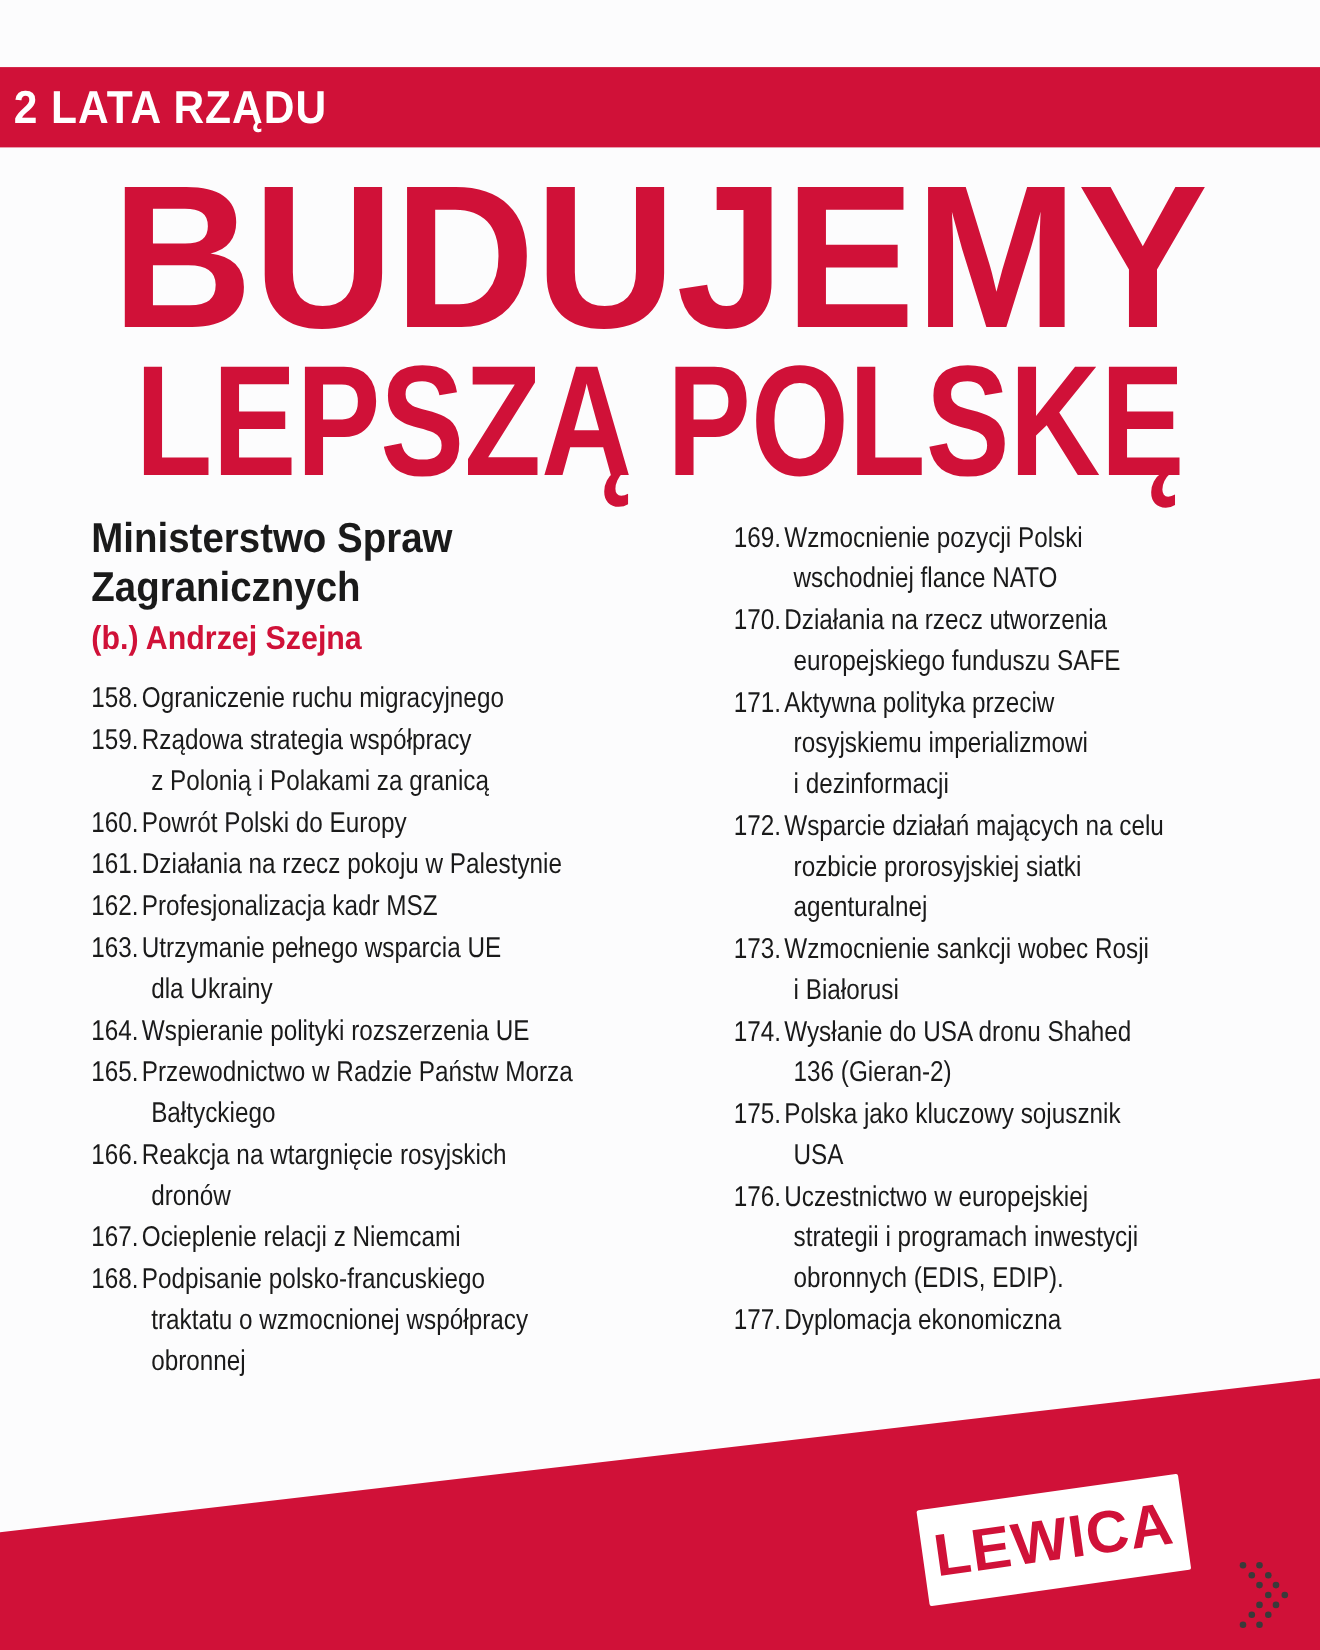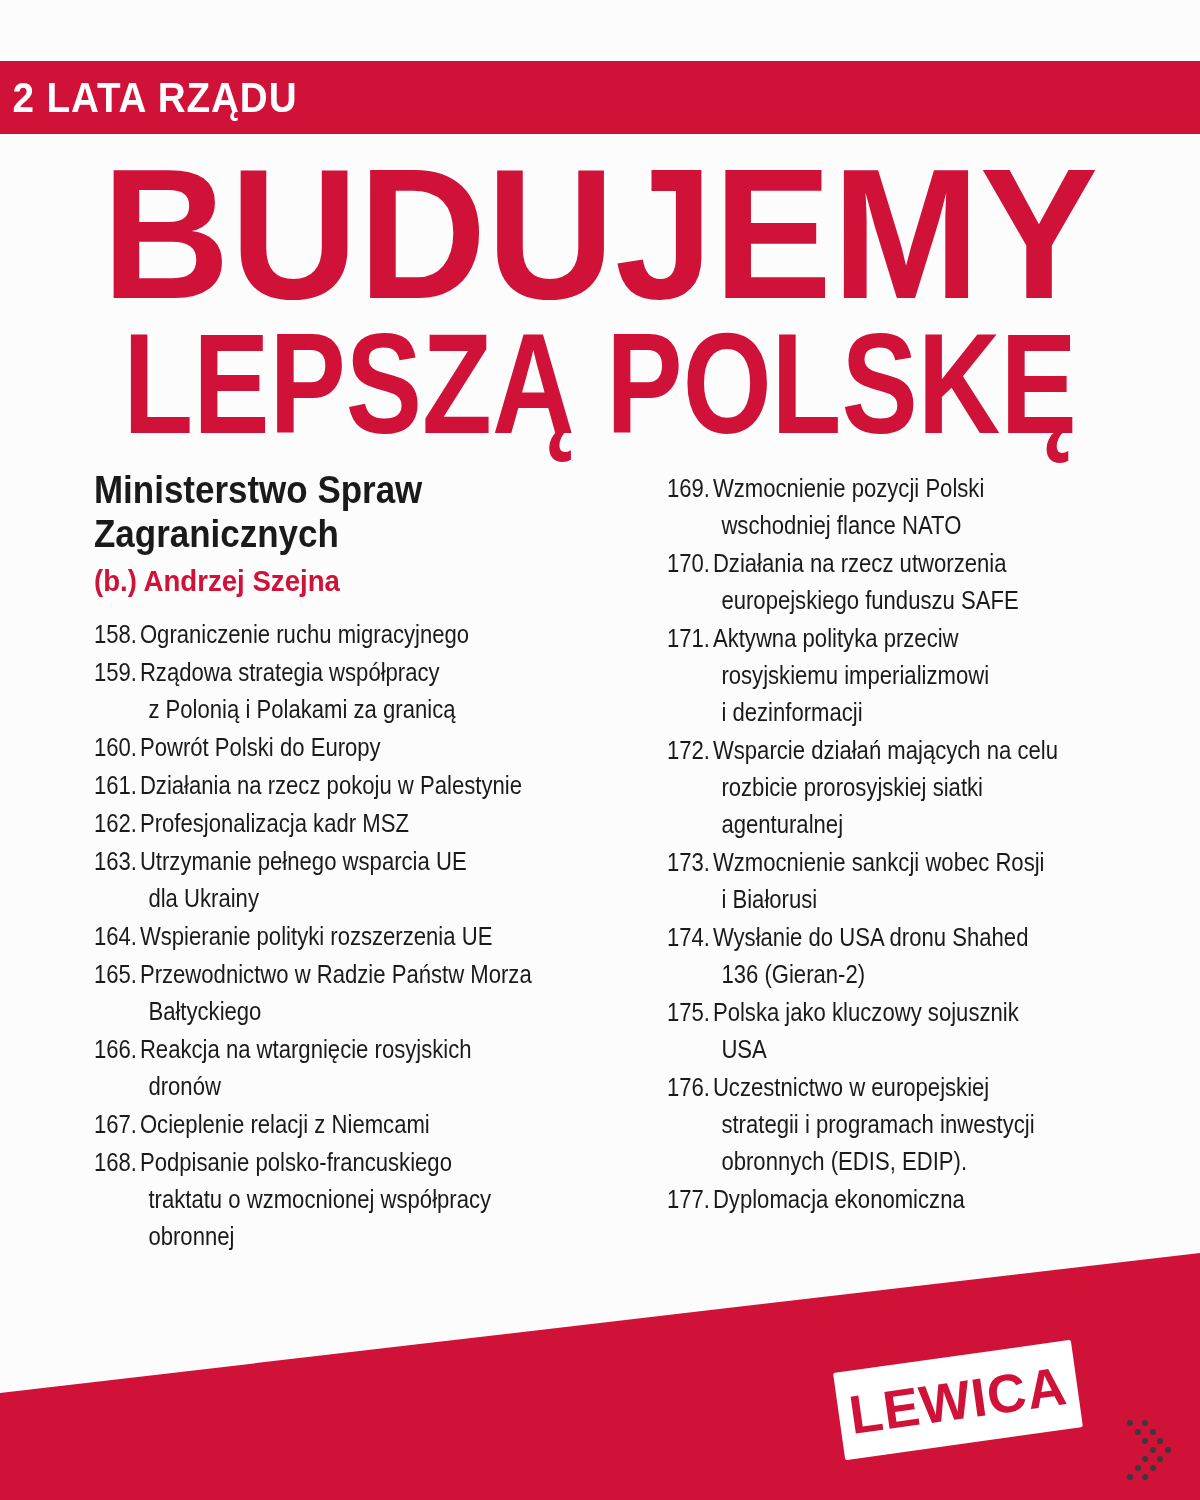--- a/index.html
+++ b/index.html
@@ -22,21 +22,21 @@
     white-space:nowrap;line-height:66px;
   }
   
   .title-line{
     position:absolute;left:0;width:100%;text-align:center;
     color:var(--red,#D01138);font-weight:700;white-space:nowrap;
   }
   .t1{top:142px;font-size:185px;line-height:185px;transform:scaleX(0.96);transform-origin:center top;letter-spacing:0px;}
   .t2{top:312px;font-size:143px;line-height:143px;transform:scaleX(0.80);transform-origin:center top;letter-spacing:0px;}
   
-  .col-left{position:absolute;left:94px;top:468px;width:600px;}
+  .col-left{position:absolute;left:83px;top:468px;width:600px;}
   .col-heading{
     color:var(--ink,#1A1A1A);font-size:38px;line-height:44px;font-weight:700;
     transform:scaleX(0.92);transform-origin:left top;white-space:nowrap;
   }
   .minister{
     margin-top:8px;color:var(--red,#D01138);font-size:30px;line-height:34px;font-weight:700;
     transform:scaleX(0.92);transform-origin:left top;white-space:nowrap;
   }
   .items{
     color:var(--ink,#1A1A1A);font-size:26px;line-height:37px;font-weight:400;

